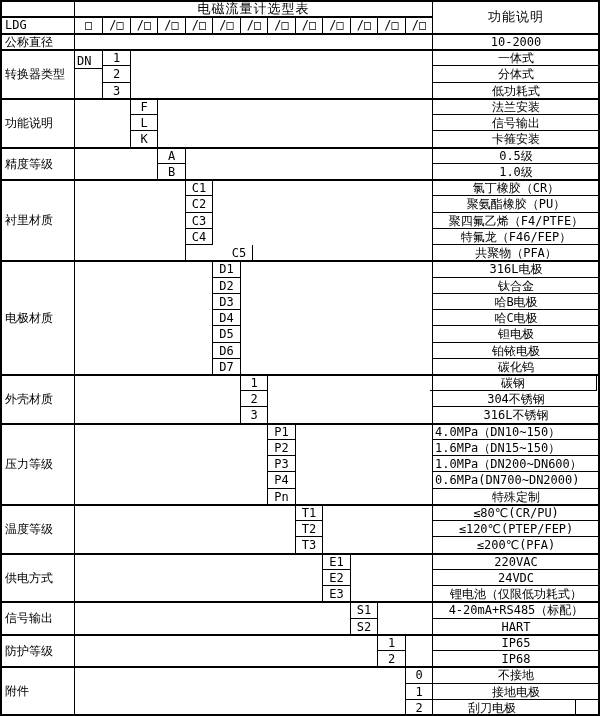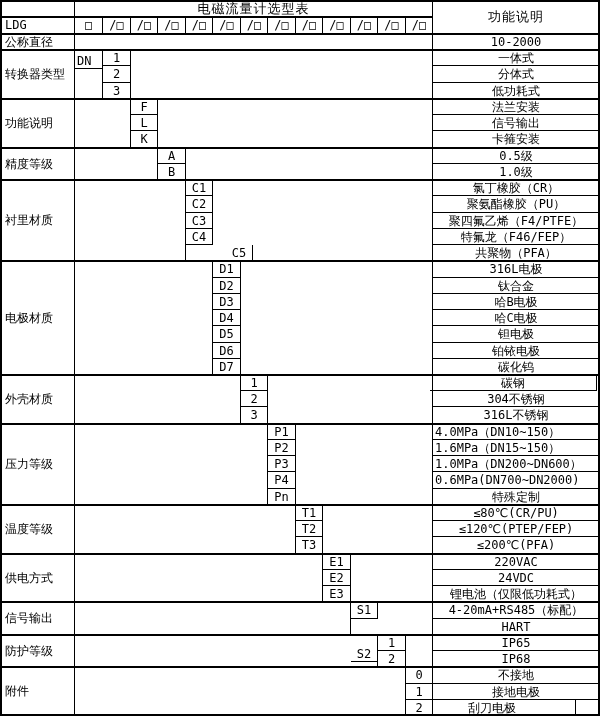--- a/index.html
+++ b/index.html
@@ -166,21 +166,21 @@
       <div class="cell" style="left: 323px; top: 570px; width: 28px; height: 16px;">E2</div>
       <div class="cell" style="left: 323px; top: 586px; width: 28px; height: 16px;">E3</div>
       <div class="cell" style="left: 351px; top: 554px; width: 82px; height: 48px;"></div>
       <div class="cell" style="left: 433px; top: 554px; width: 167px; height: 16px;">220VAC</div>
       <div class="cell" style="left: 433px; top: 570px; width: 167px; height: 16px;">24VDC</div>
       <div class="cell" style="left: 433px; top: 586px; width: 167px; height: 16px;">锂电池（仅限低功耗式）</div>
       <div class="hline" style="left: 0px; top: 601px; width: 600px;"></div>
       <div class="cell leftalign" style="left: 0px; top: 602px; width: 75px; height: 33px;">信号输出</div>
       <div class="cell noleftb" style="left: 75px; top: 602px; width: 276px; height: 33px;"></div>
       <div class="cell" style="left: 351px; top: 602px; width: 27px; height: 17px;">S1</div>
-      <div class="cell" style="left: 351px; top: 619px; width: 27px; height: 16px; margin-top: 27px;">S2</div>
+      <div class="cell" style="left: 351px; top: 619px; width: 27px; height: 16px;">S2</div>
       <div class="cell" style="left: 378px; top: 602px; width: 55px; height: 33px;"></div>
       <div class="cell" style="left: 433px; top: 602px; width: 167px; height: 17px;">4-20mA+RS485（标配）</div>
       <div class="cell" style="left: 433px; top: 619px; width: 167px; height: 16px;">HART</div>
       <div class="hline" style="left: 0px; top: 634px; width: 600px;"></div>
       <div class="cell leftalign" style="left: 0px; top: 635px; width: 75px; height: 32px;">防护等级</div>
       <div class="cell noleftb" style="left: 75px; top: 635px; width: 303px; height: 32px;"></div>
       <div class="cell" style="left: 378px; top: 635px; width: 28px; height: 16px;">1</div>
       <div class="cell" style="left: 378px; top: 651px; width: 28px; height: 16px;">2</div>
       <div class="cell" style="left: 406px; top: 635px; width: 27px; height: 32px;"></div>
       <div class="cell" style="left: 433px; top: 635px; width: 167px; height: 16px;">IP65</div>

